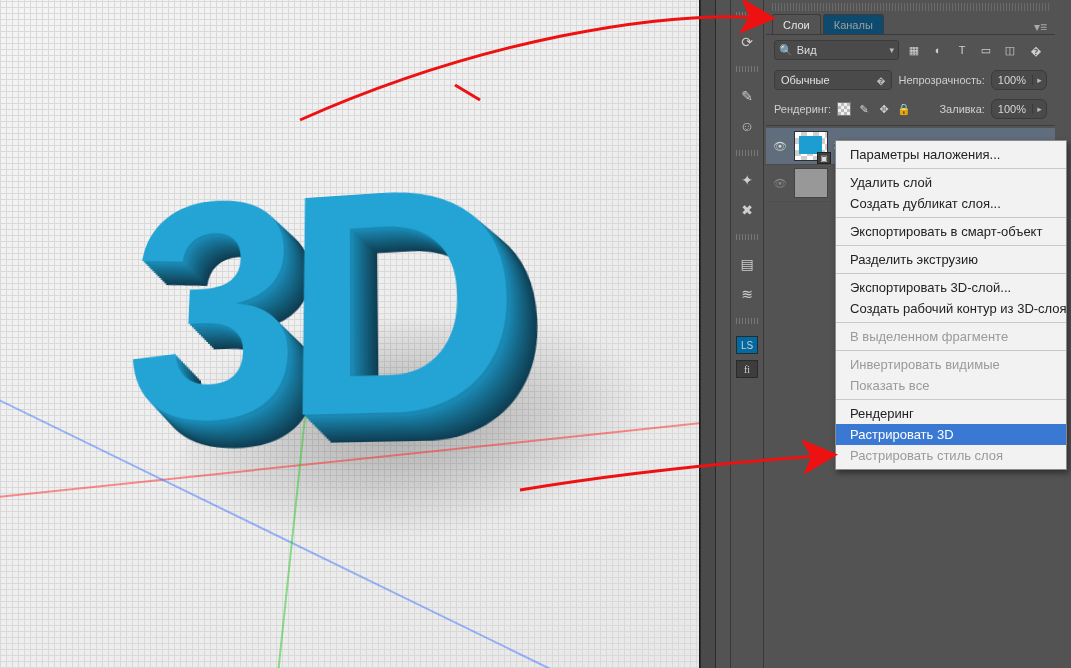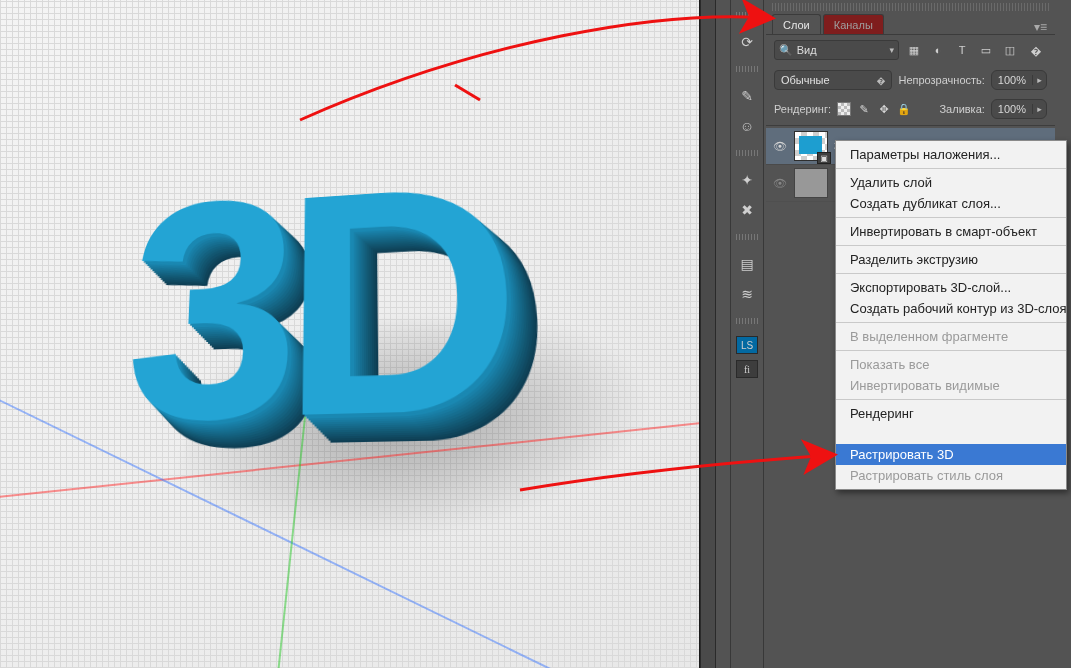--- a/index.html
+++ b/index.html
@@ -64,21 +64,21 @@
   .panel {
     position:absolute; left:766px; top:0; right:16px; height:668px;
     background:#535353; color:#d7d7d7; font-size:11px;
   }
   .panel .grip-top{ height:8px;
     background:repeating-linear-gradient(90deg,#6a6a6a 0 1px,transparent 1px 3px);
     margin:3px 6px 0;}
   .tabs { display:flex; align-items:flex-end; height:24px; border-bottom:1px solid #3b3b3b;
     padding-left:6px; gap:2px;}
   .tab { padding:4px 10px 3px; border:1px solid #3b3b3b; border-bottom:none;
-    background:#7f1d1d; color:#9f9f9f; border-radius:3px 3px 0 0; cursor:default;}
+    background:#0c4a6e; color:#9f9f9f; border-radius:3px 3px 0 0; cursor:default;}
   .tab.active{ background:#535353; color:#e6e6e6; }
   .tabs .menu-dots{ margin-left:auto; margin-right:8px; color:#aaa; font-size:12px;}
 
   .row { display:flex; align-items:center; gap:6px; padding:5px 8px;}
   .search-field{
     flex:1; display:flex; align-items:center; height:20px;
     background:#4a4a4a; border:1px solid #3a3a3a; border-radius:3px;
     padding:0 4px; color:#dedede;}
   .search-field .mag{ font-size:11px; margin-right:4px;}
   .search-field .kind{ flex:1; }
@@ -119,21 +119,21 @@
   .layer .name{ color:#e9e9e9; }
 
   
   .ctx{
     position:absolute; left:835px; top:140px; width:232px;
     background:#f2f2f2; border:1px solid #8a8a8a; box-shadow:2px 3px 6px rgba(0,0,0,.45);
     font-size:13px; color:#222; padding:3px 0;
   }
   .ctx .item{ padding:3px 14px; white-space:nowrap; cursor:default;}
   .ctx .item.disabled{ color:#9a9a9a;}
-  .ctx .item.hover{ background:#3a79d3; color:#fff;margin-top:20px;}
+  .ctx .item.hover{ background:#3a79d3; color:#fff;}
   .ctx hr{ border:none; border-top:1px solid #c9c9c9; margin:3px 0;}
 
   
   svg.anno{ position:absolute; left:0; top:0; pointer-events:none; }
 </style>
 </head>
 <body>
 
 <div class="canvas-wrap">
   <div class="ground-shadow"></div>
@@ -225,31 +225,31 @@
     </div>
   </div>
 </div>
 
 <div class="ctx" id="ctx">
     <div class="item">Параметры наложения...</div>
     <hr>
     <div class="item">Удалить слой</div>
     <div class="item">Создать дубликат слоя...</div>
     <hr>
-    <div class="item">Инвертировать в смарт-объект</div>
+    <div class="item">Экспортировать в смарт-объект</div>
     <hr>
     <div class="item">Разделить экструзию</div>
     <hr>
     <div class="item">Экспортировать 3D-слой...</div>
     <div class="item">Создать рабочий контур из 3D-слоя</div>
     <hr>
     <div class="item disabled">В выделенном фрагменте</div>
     <hr>
+    <div class="item disabled">Инвертировать видимые</div>
     <div class="item disabled">Показать все</div>
-    <div class="item disabled">Инвертировать видимые</div>
     <hr>
     <div class="item">Рендеринг</div>
     <div class="item hover">Растрировать 3D</div>
     <div class="item disabled">Растрировать стиль слоя</div>
   </div>
 
 <svg class="anno" width="1071" height="668">
   <defs>
     <marker id="ah" markerWidth="12" markerHeight="12" refX="10" refY="6" orient="auto">
       <path d="M0,0 L12,6 L0,12 L3,6 Z" fill="#e11"></path>

